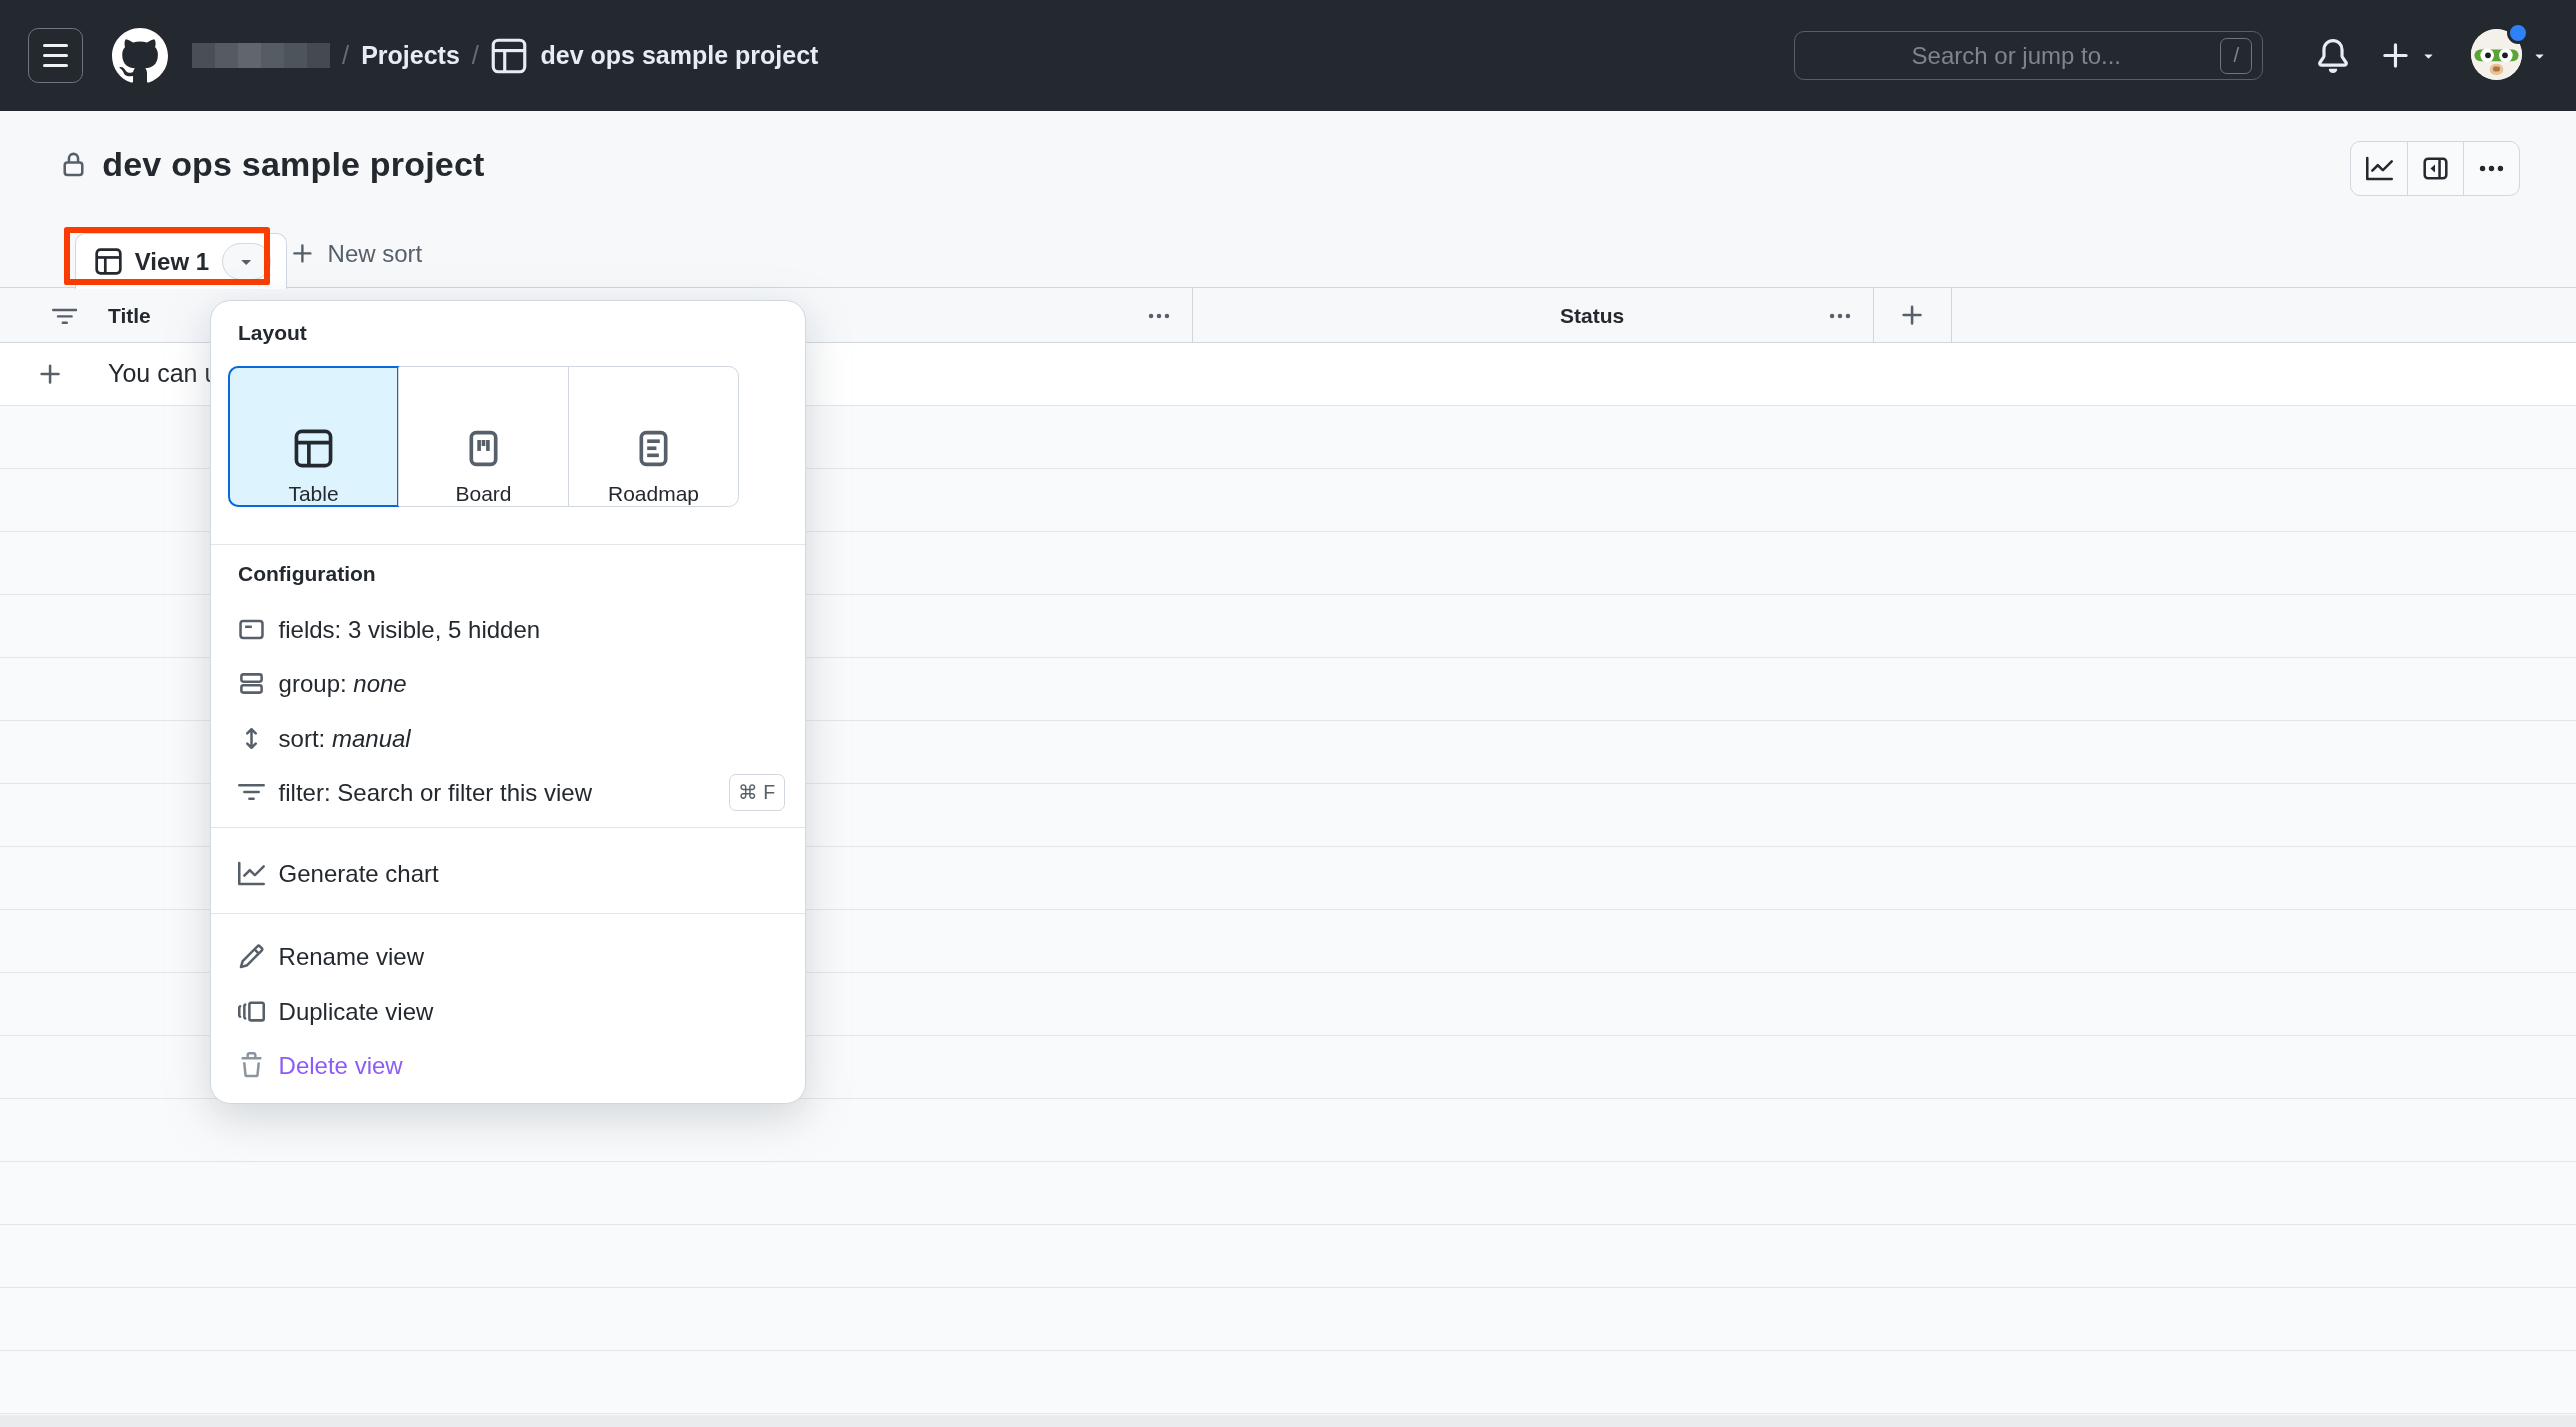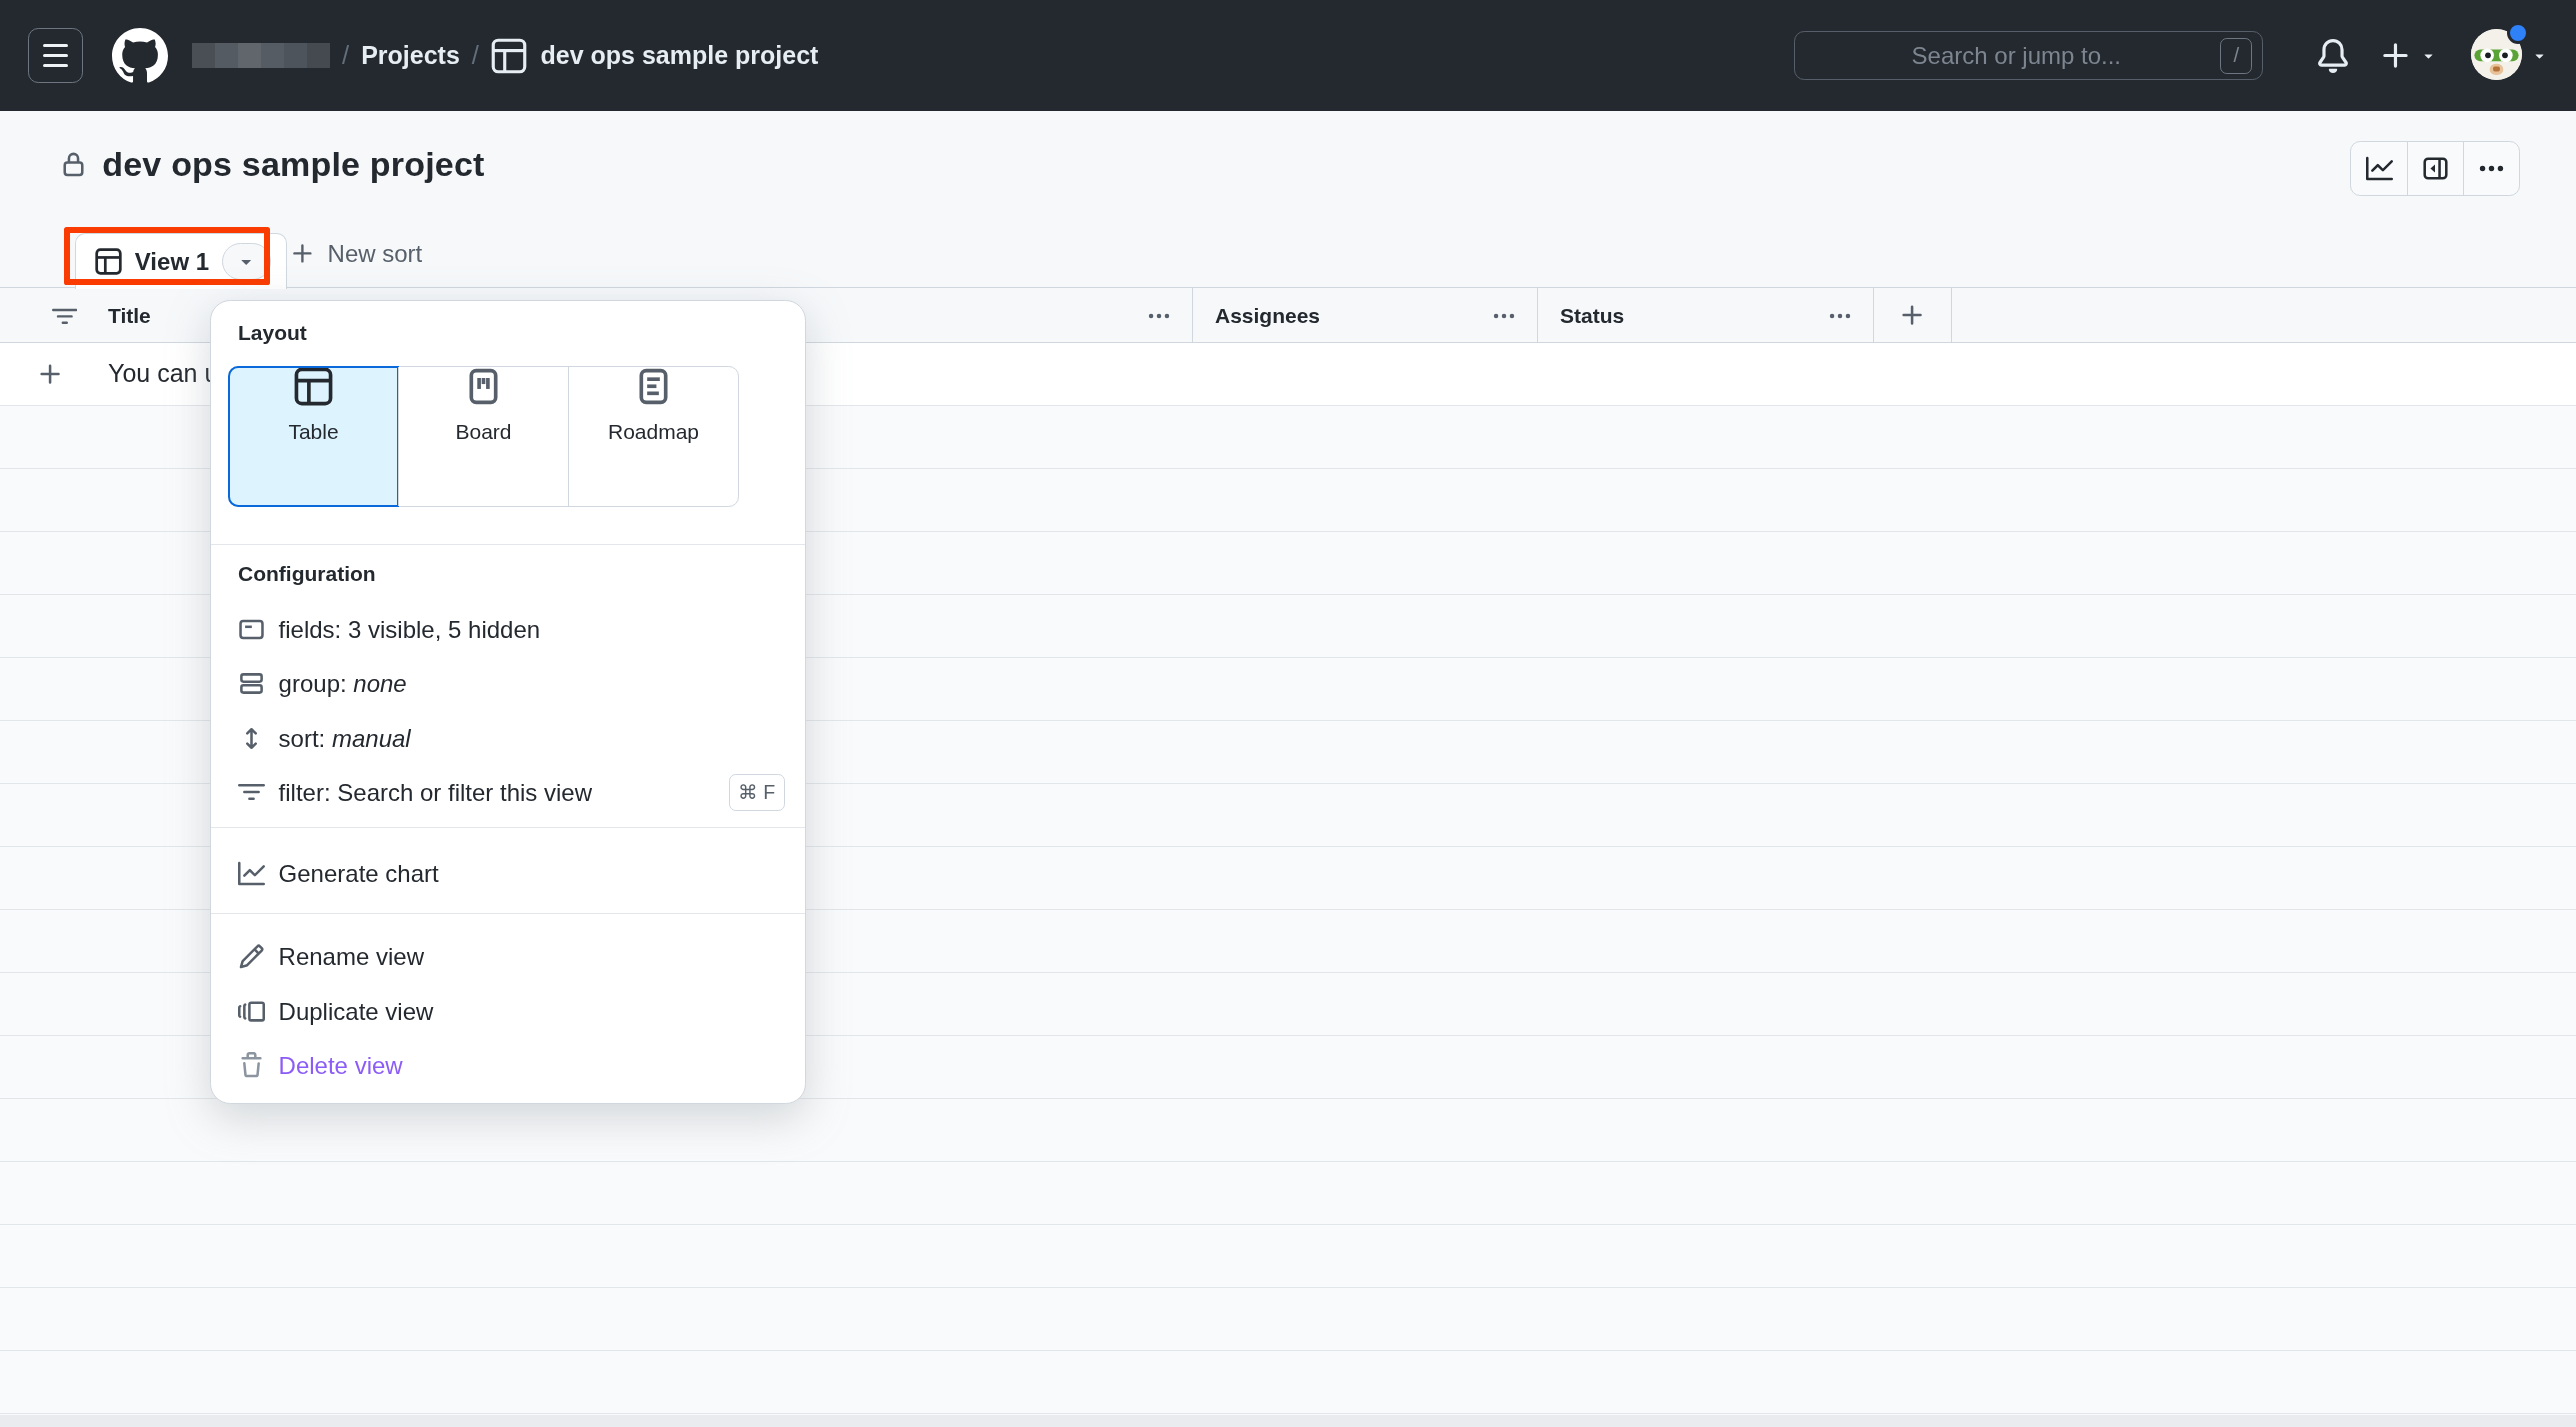--- a/index.html
+++ b/index.html
@@ -77,21 +77,21 @@
                 background:repeating-linear-gradient(to bottom,#f9fafb 0px,#f9fafb 62px,#e2e6ea 62px,#e2e6ea 63px); }
   .bottom-strip { position:absolute; left:0; top:1415px; width:2576px; height:12.8px; background:#e9ebef; }
 
   
   .menu { position:absolute; left:210px; top:300px; width:596px; height:804px; background:#ffffff;
           border:0.9px solid #d0d7de; border-radius:20.4px; z-index:20;
           box-shadow:0 13.6px 43px rgba(140,149,159,0.35); }
   .menu-heading { position:absolute; left:27px; font-size:21px; font-weight:700; color:#24292f; }
   .layout-selector { position:absolute; left:17px; top:65px; width:511px; height:141px;
                      border:0.9px solid #d0d7de; border-radius:10.2px; display:flex; background:#fff; }
-  .layout-cell { flex:1; display:flex; flex-direction:column; align-items:center; justify-content:flex-start;
+  .layout-cell { flex:1; display:flex; flex-direction:column; align-items:center; justify-content:flex-end;
                  gap:13.6px; cursor:pointer; position:relative; }
   .layout-cell + .layout-cell { border-left:0.9px solid #d0d7de; }
   .layout-cell svg { width:39px; height:39px; color:#57606a; }
   .layout-cell .layout-label { font-size:21px; color:#24292f; }
   .layout-cell.selected { background:#ddf4ff; border-radius:9.4px 0 0 9.4px; }
   .layout-cell.selected svg { color:#24292f; }
   .layout-cell.selected::after { content:""; position:absolute; inset:-0.9px; border:2.6px solid #0969da;
                                  border-radius:10.2px 0 0 10.2px; pointer-events:none; }
   .menu-divider { position:absolute; left:0; width:100%; height:0.9px; background:#e3e6ea; }
   .menu-item { position:absolute; left:0; width:100%; height:55px; display:flex; align-items:center;
@@ -244,30 +244,20 @@
       </span>
       <span class="th-label" style="margin-left:108px">Title</span>
       <span class="kebab-btn">
         <svg viewBox="0 0 16 16" fill="currentColor">
             <circle cx="2.7" cy="8" r="1.5"></circle>
             <circle cx="8" cy="8" r="1.5"></circle>
             <circle cx="13.3" cy="8" r="1.5"></circle>
           </svg>
       </span>
     </div>
-    <div class="th" style="left:1193px;width:345px;">
-      <span class="th-label" style="margin-left:22px">Assignees</span>
-      <span class="kebab-btn">
-        <svg viewBox="0 0 16 16" fill="currentColor">
-            <circle cx="2.7" cy="8" r="1.5"></circle>
-            <circle cx="8" cy="8" r="1.5"></circle>
-            <circle cx="13.3" cy="8" r="1.5"></circle>
-          </svg>
-      </span>
-    </div>
     <div class="th" style="left:1538px;width:336px;">
       <span class="th-label" style="margin-left:22px">Status</span>
       <span class="kebab-btn">
         <svg viewBox="0 0 16 16" fill="currentColor">
             <circle cx="2.7" cy="8" r="1.5"></circle>
             <circle cx="8" cy="8" r="1.5"></circle>
             <circle cx="13.3" cy="8" r="1.5"></circle>
           </svg>
       </span>
     </div>

